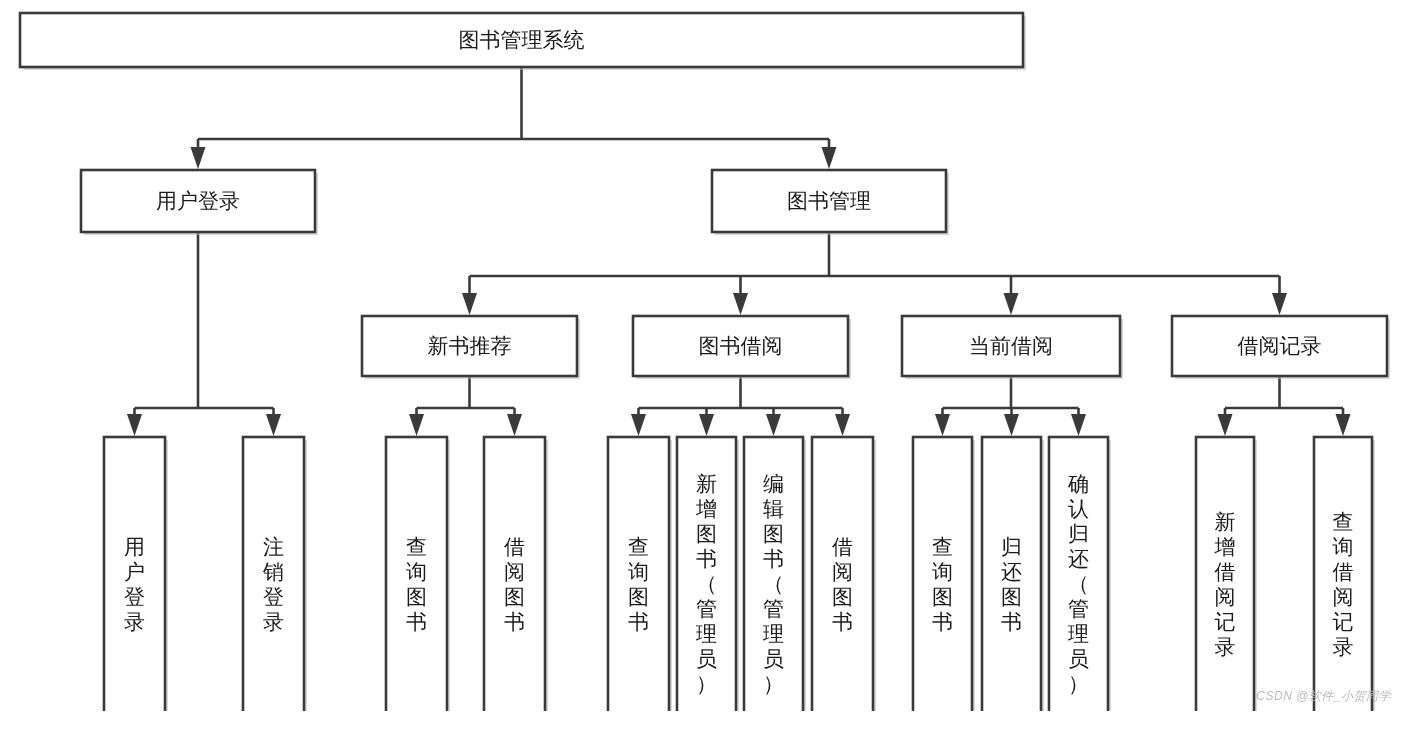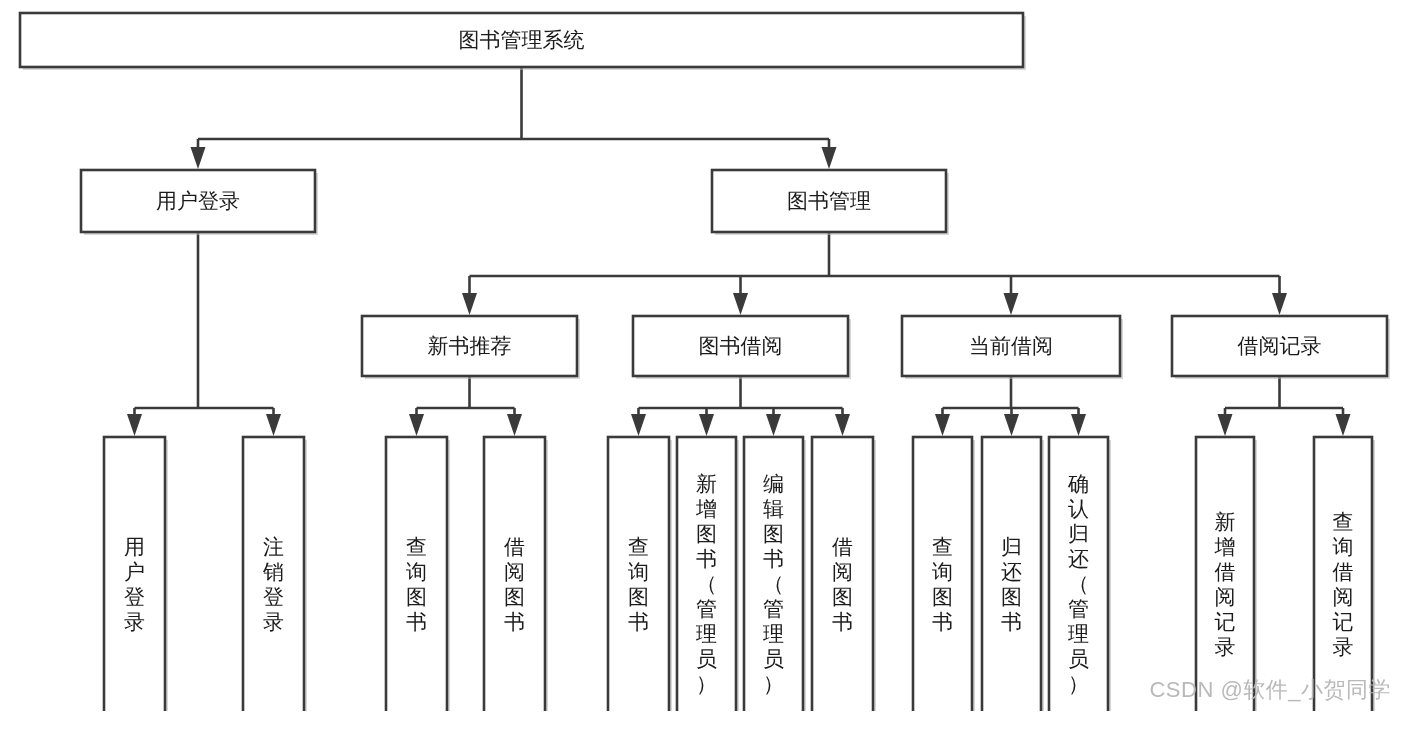--- a/index.html
+++ b/index.html
@@ -54,25 +54,26 @@
     font-size: 21px;
   }
   .label-v {
     font-size: 21px;
   }
   .watermark-text {
     position: absolute;
     right: 14px;
     bottom: 6px;
     font-family: "Liberation Sans", "DejaVu Sans", sans-serif;
-    font-size: 22px;
+    font-size: 12px;
     color: #b9b9b9;
     white-space: nowrap;
     letter-spacing: 0.5px;
     pointer-events: none;
+    font-style: italic;
   }
 </style>
 </head>
 <body>
 
 <div id="diagram-root">
   <svg id="tree-svg" viewBox="0 0 1405 747">
     <g id="edges-layer">
         <path class="connector" d="M 521.5 67 L 521.5 139"></path>
         <path class="connector" d="M 198 139 L 829 139"></path>

